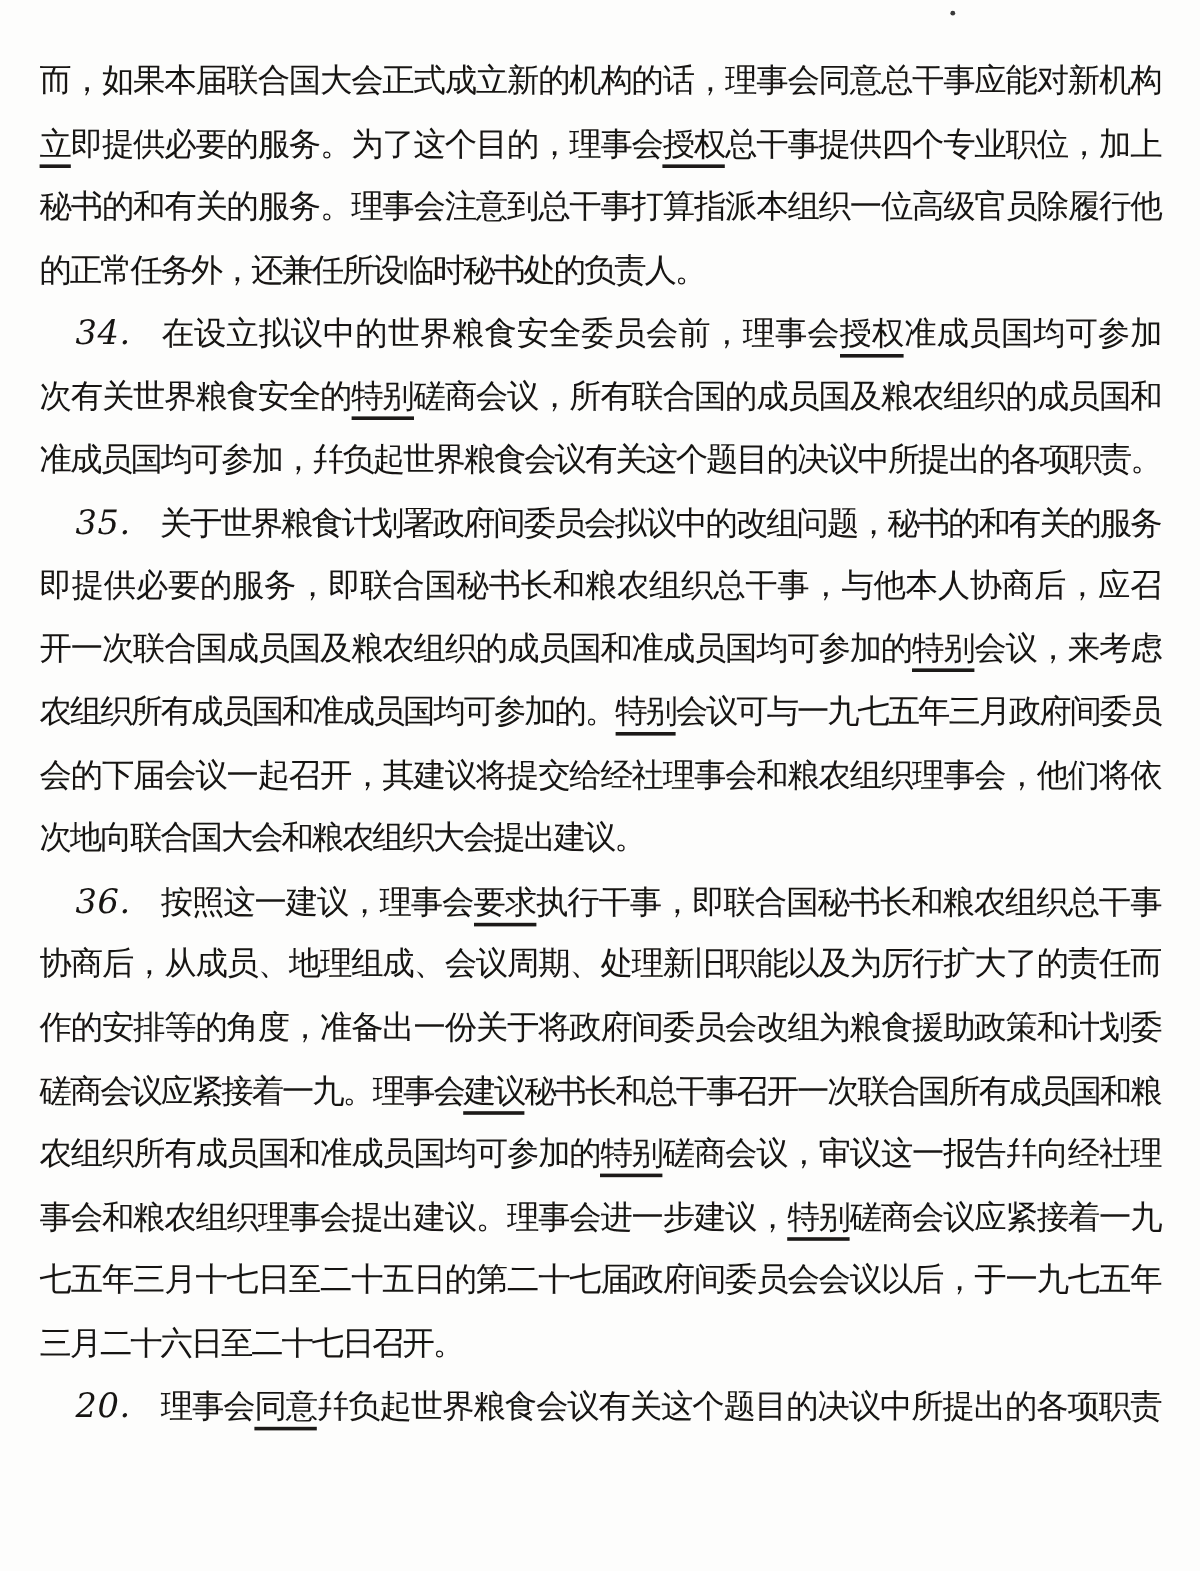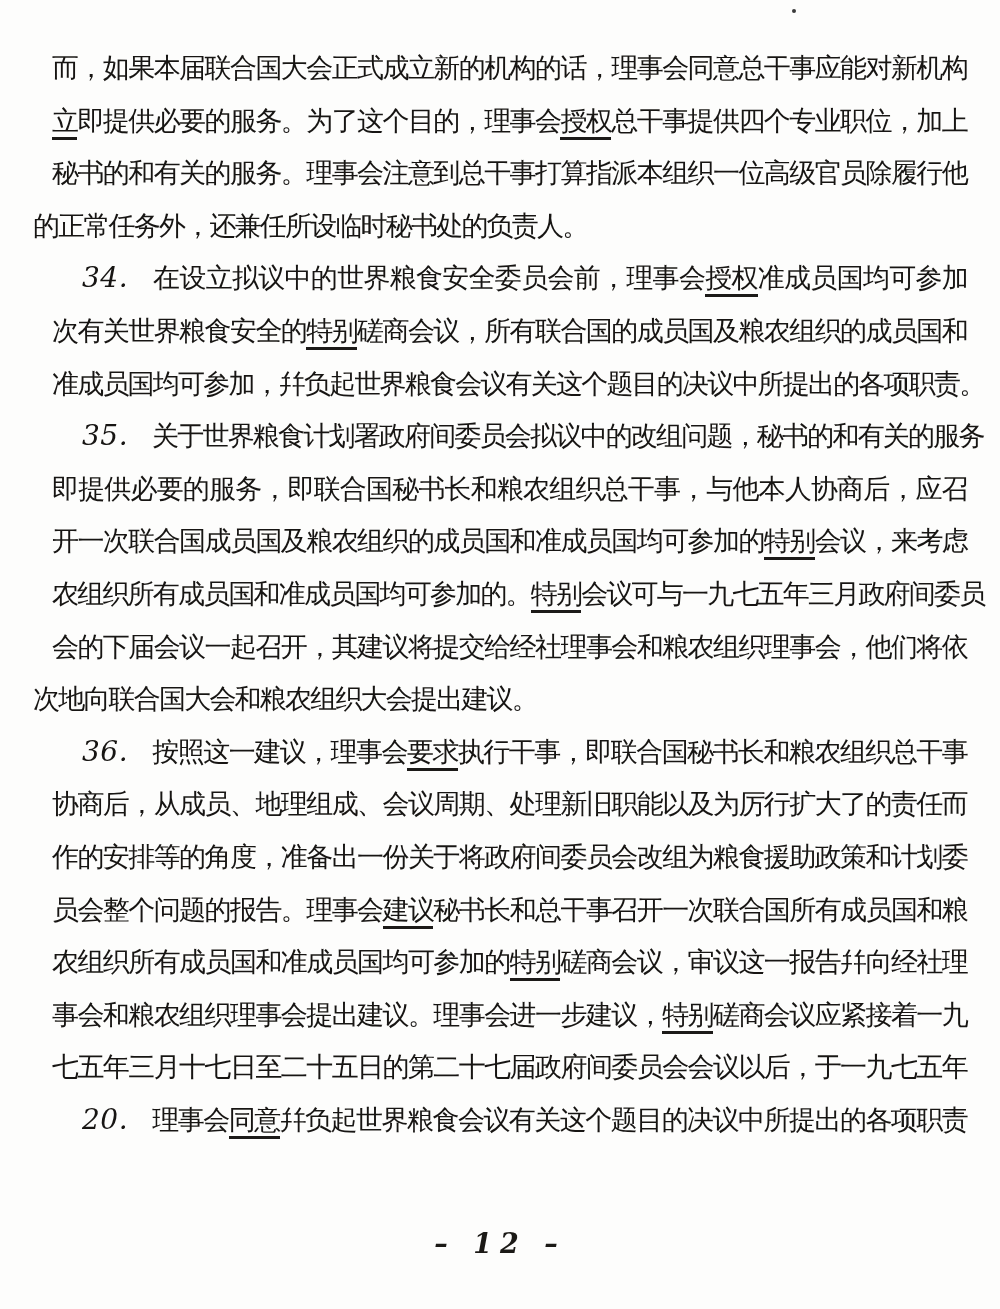--- a/index.html
+++ b/index.html
@@ -22,21 +22,21 @@
   }
   .line {
     height: 52.6px;
     line-height: 52.6px;
     font-size: 27px;
     letter-spacing: -1.8px;
     text-align: justify;
     white-space: nowrap;
     font-weight: 500;
   }
-  .line.full  { text-align-last: justify; margin-left: 19px; }
+  .line.full  { text-align-last: justify; }
   .line.short { text-align-last: left; }
   .line.num-line { padding-left: 30px; }
   .pnum {
     display: inline-block;
     margin-right: 24px;
     letter-spacing: 0.5px;
     font-size: 28px;
     font-style: italic;
   }
   .seg.u {
@@ -77,20 +77,20 @@
       <div class="line full"><span class="seg">准成员国均可参加，幷负起世界粮食会议有关这个题目的决议中所提出的各项职责。</span></div>
       <div class="line full num-line"><span class="pnum">35.</span><span class="seg">关于世界粮食计划署政府间委员会拟议中的改组问题，秘书的和有关的服务</span></div>
       <div class="line full"><span class="seg">即提供必要的服务，即联合国秘书长和粮农组织总干事，与他本人协商后，应召</span></div>
       <div class="line full"><span class="seg">开一次联合国成员国及粮农组织的成员国和准成员国均可参加的</span><span class="seg u">特别</span><span class="seg">会议，来考虑</span></div>
       <div class="line full"><span class="seg">农组织所有成员国和准成员国均可参加的。</span><span class="seg u">特别</span><span class="seg">会议可与一九七五年三月政府间委员</span></div>
       <div class="line full"><span class="seg">会的下届会议一起召开，其建议将提交给经社理事会和粮农组织理事会，他们将依</span></div>
       <div class="line short"><span class="seg">次地向联合国大会和粮农组织大会提出建议。</span></div>
       <div class="line full num-line"><span class="pnum">36.</span><span class="seg">按照这一建议，理事会</span><span class="seg u">要求</span><span class="seg">执行干事，即联合国秘书长和粮农组织总干事</span></div>
       <div class="line full"><span class="seg">协商后，从成员、地理组成、会议周期、处理新旧职能以及为厉行扩大了的责任而</span></div>
       <div class="line full"><span class="seg">作的安排等的角度，准备出一份关于将政府间委员会改组为粮食援助政策和计划委</span></div>
-      <div class="line full"><span class="seg">员会整个问题的报告。理事会</span><span class="seg u">建议</span><span class="seg">秘书长和总干事召开一次联合国所有成员国和粮</span></div>
+      <div class="line full"><span class="seg">磋商会议应紧接着一九。理事会</span><span class="seg u">建议</span><span class="seg">秘书长和总干事召开一次联合国所有成员国和粮</span></div>
       <div class="line full"><span class="seg">农组织所有成员国和准成员国均可参加的</span><span class="seg u">特别</span><span class="seg">磋商会议，审议这一报告幷向经社理</span></div>
       <div class="line full"><span class="seg">事会和粮农组织理事会提出建议。理事会进一步建议，</span><span class="seg u">特别</span><span class="seg">磋商会议应紧接着一九</span></div>
       <div class="line full"><span class="seg">七五年三月十七日至二十五日的第二十七届政府间委员会会议以后，于一九七五年</span></div>
+      <div class="line short"><span class="seg">三月二十六日至二十七日召开。</span></div>
       <div class="line full num-line"><span class="pnum">20.</span><span class="seg">理事会</span><span class="seg u">同意</span><span class="seg">幷负起世界粮食会议有关这个题目的决议中所提出的各项职责</span></div>
     </div>
-  <div class="page-number">– 12 –</div>
 </div>
 
 </body></html>

